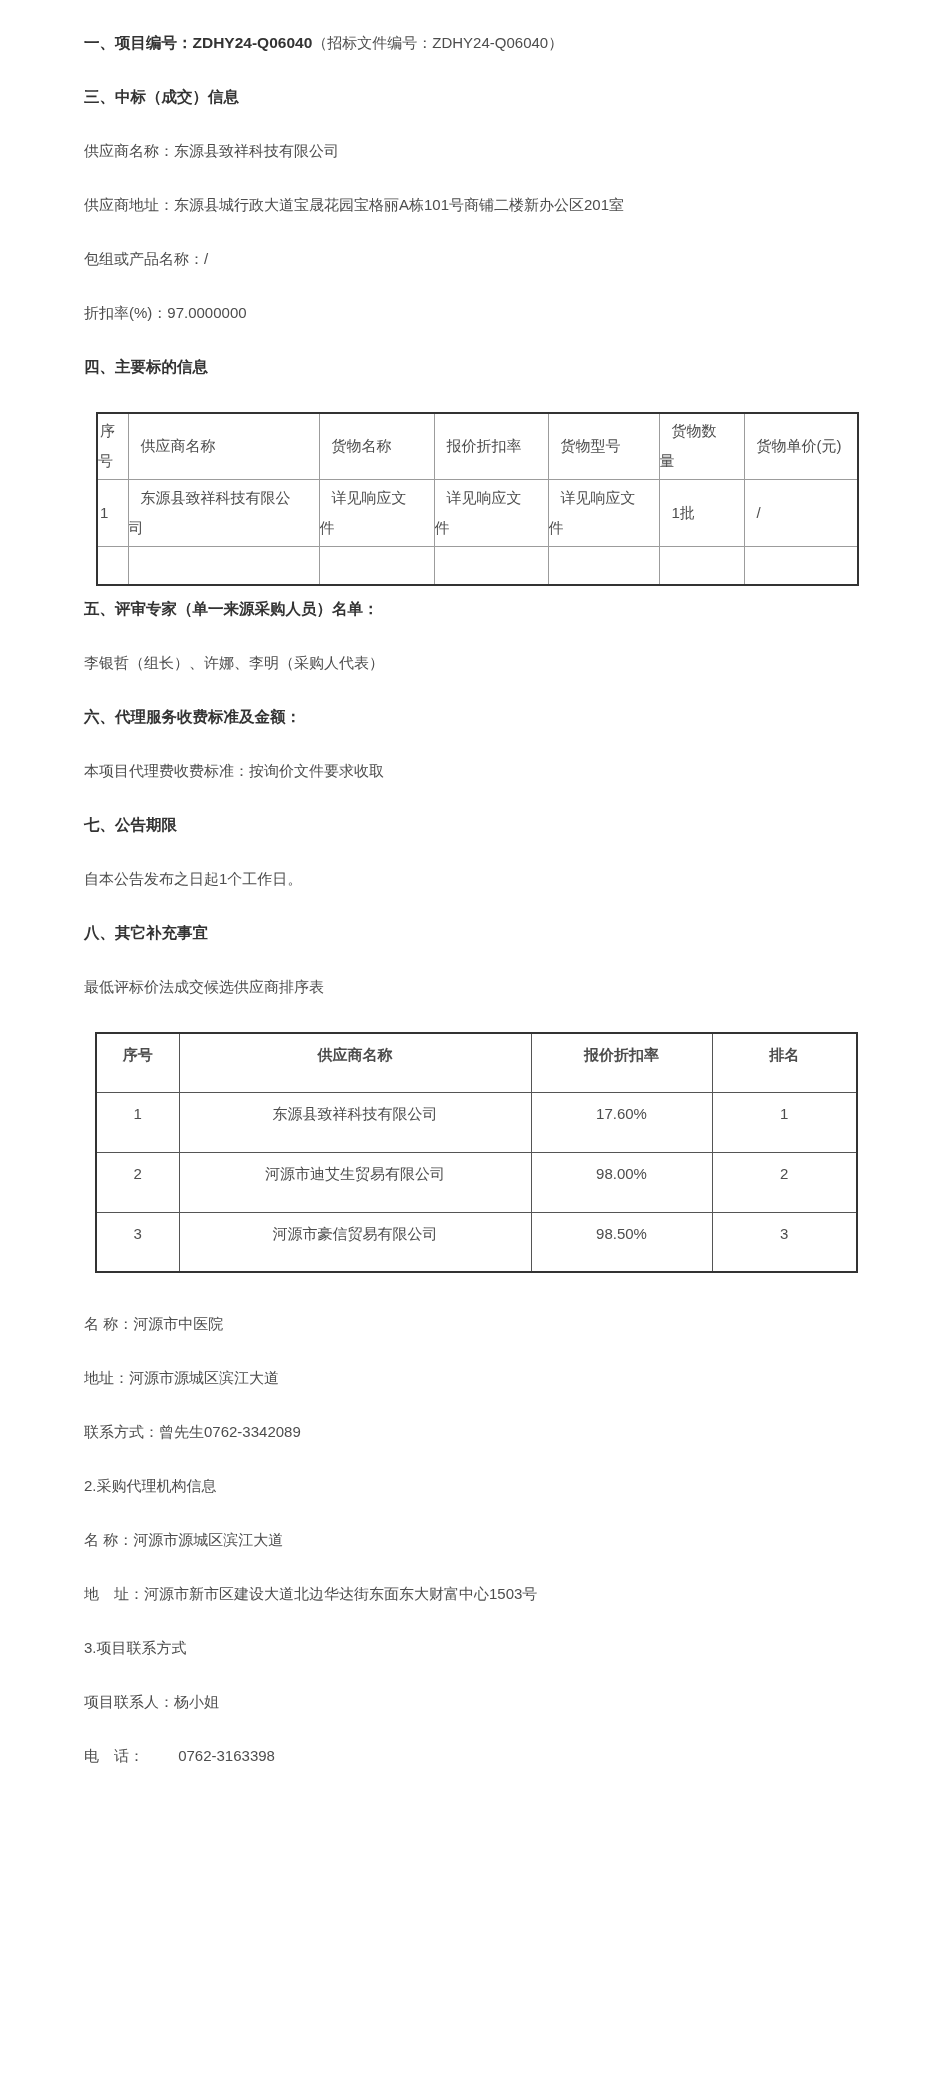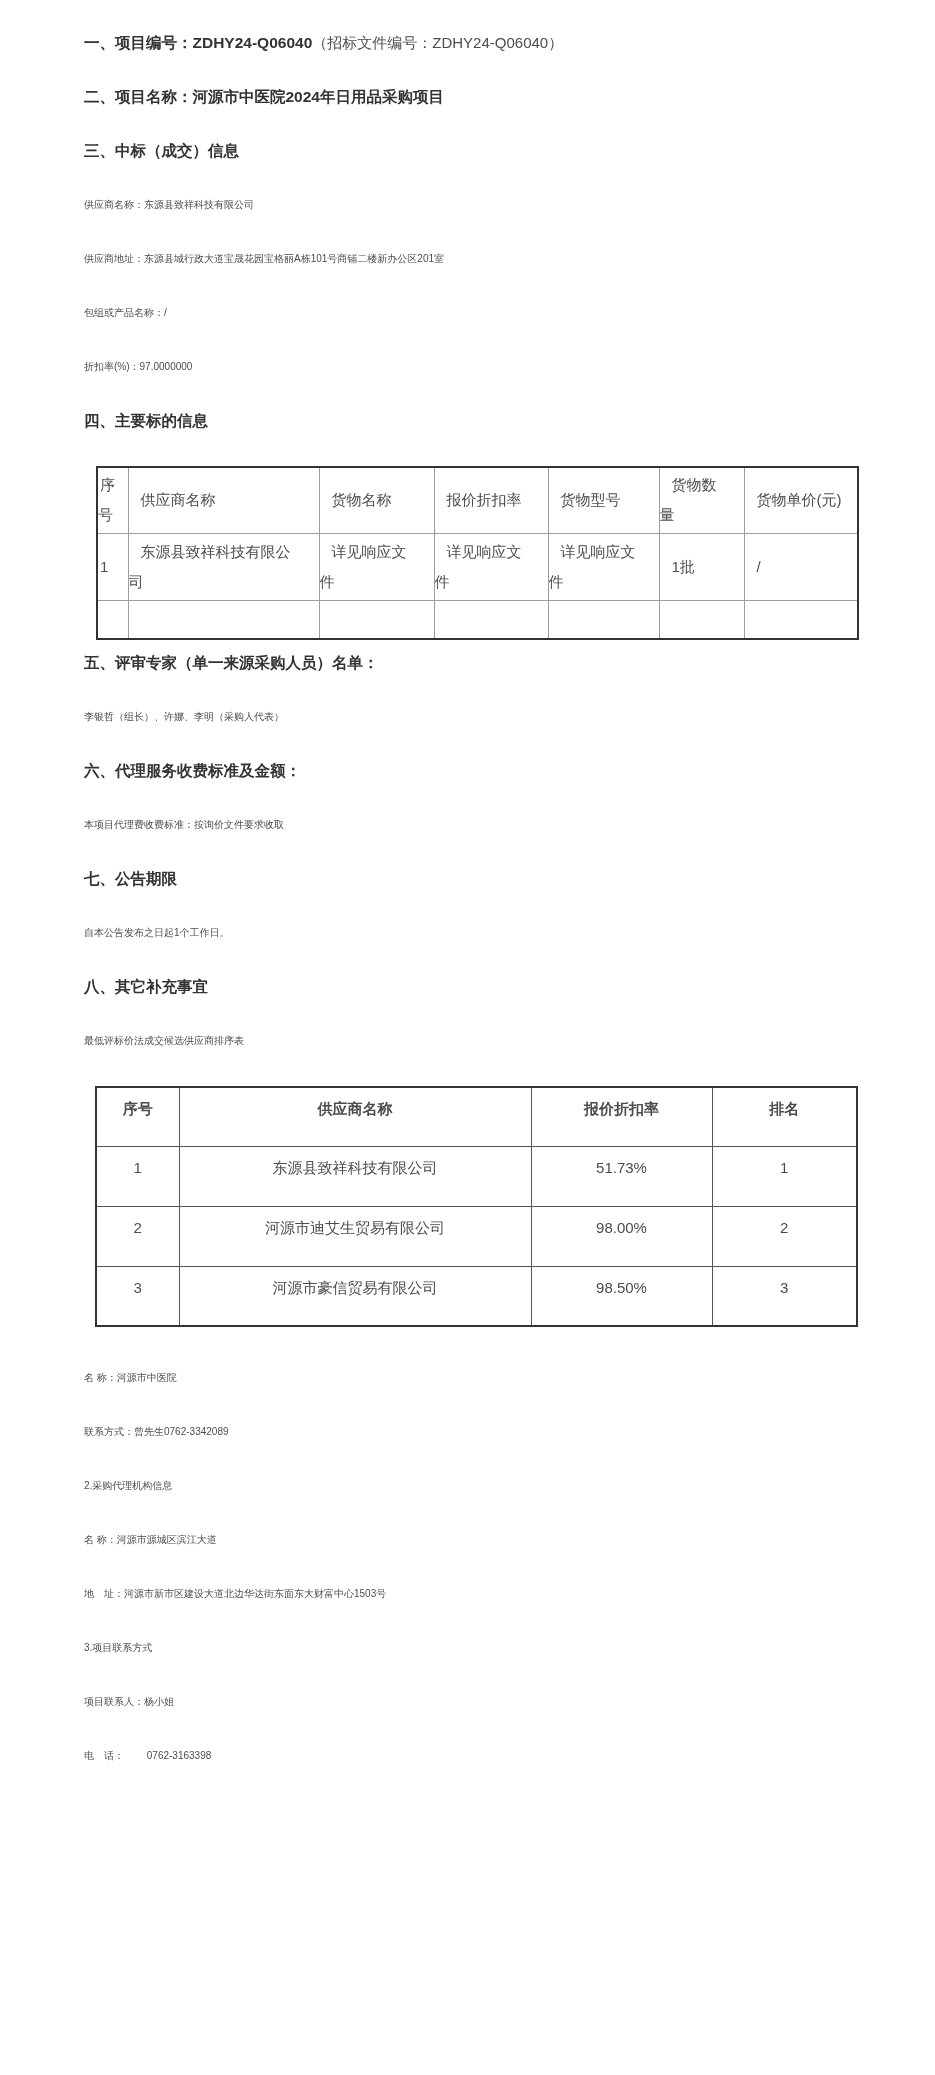--- a/index.html
+++ b/index.html
@@ -11,21 +11,21 @@
     width: 935px;
     min-height: 2075px;
     font-family: "Liberation Sans", "DejaVu Sans", sans-serif;
     color: #4d4d4d;
   }
   .doc {
     padding: 26px 40px 40px 84px;
   }
   .doc p {
     margin: 0 0 37px 0;
-    font-size: 10px;
+    font-size: 15px;
     line-height: 17px;
     white-space: pre-wrap;
   }
   .doc p.heading {
     color: #333333;
     font-weight: bold;
     font-size: 15.5px;
     margin-top: 8px;
   }
   .doc p.heading .heading-rest {
@@ -87,21 +87,20 @@
   table.rank-table tr.hdr  { height: 59px; }
   table.rank-table tr.data { height: 60px; }
 </style>
 </head>
 <body>
 
 <div class="doc">
 
   <p class="heading"><span>一、项目编号：ZDHY24-Q06040</span><span class="heading-rest">（招标文件编号：ZDHY24-Q06040）</span></p>
 
-  <p class="heading">二、项目名称：河源市中医院2024年日用品采购项目</p>
 
   <p class="heading">三、中标（成交）信息</p>
 
   <p>供应商名称：东源县致祥科技有限公司</p>
 
   <p>供应商地址：东源县城行政大道宝晟花园宝格丽A栋101号商铺二楼新办公区201室</p>
 
   <p>包组或产品名称：/</p>
 
   <p>折扣率(%)：97.0000000</p>
@@ -176,21 +175,21 @@
     <tbody>
       <tr class="hdr">
         <th>序号</th>
         <th>供应商名称</th>
         <th>报价折扣率</th>
         <th>排名</th>
       </tr>
       <tr class="data">
         <td>1</td>
         <td>东源县致祥科技有限公司</td>
-        <td>51.73%</td>
+        <td>17.60%</td>
         <td>1</td>
       </tr>
       <tr class="data">
         <td>2</td>
         <td>河源市迪艾生贸易有限公司</td>
         <td>98.00%</td>
         <td>2</td>
       </tr>
       <tr class="data">
         <td>3</td>
@@ -198,20 +197,21 @@
         <td>98.50%</td>
         <td>3</td>
       </tr>
     </tbody>
   </table>
 
 
 
   <p>名 称：河源市中医院</p>
 
+  <p>地址：河源市源城区滨江大道</p>
 
   <p>联系方式：曾先生0762-3342089</p>
 
   <p>2.采购代理机构信息</p>
 
   <p>名 称：河源市源城区滨江大道</p>
 
   <p>地　址：河源市新市区建设大道北边华达街东面东大财富中心1503号</p>
 
 

